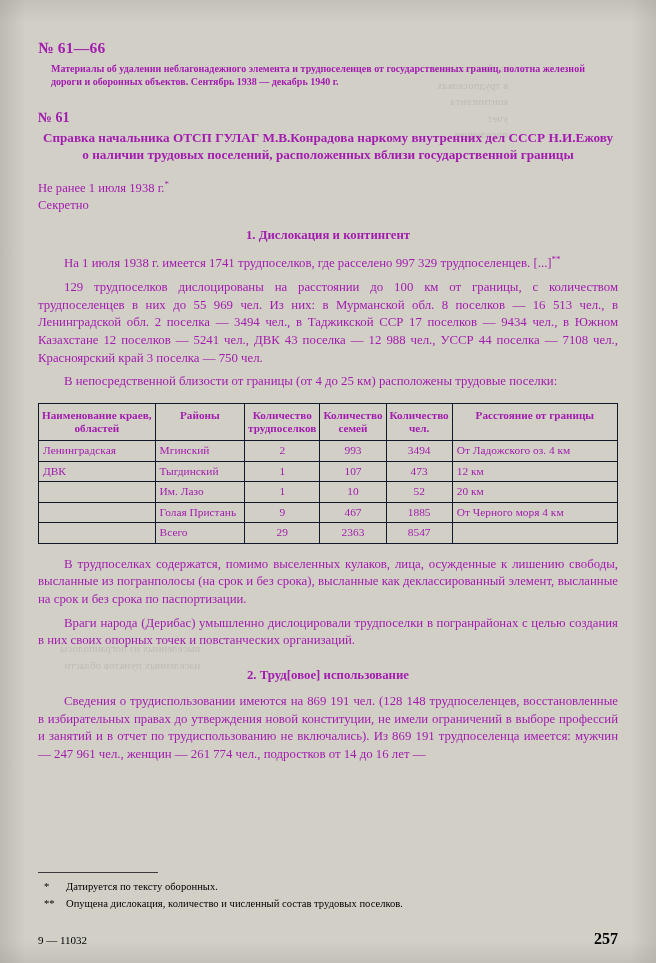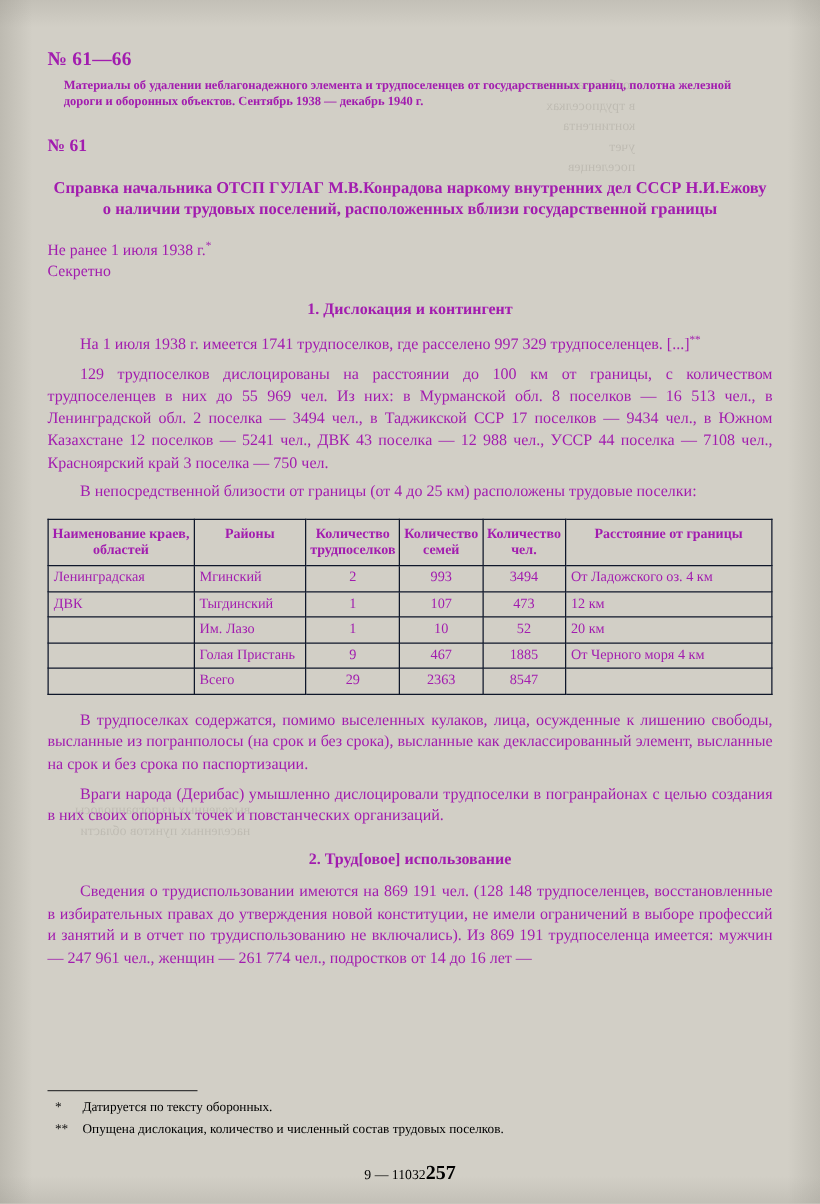--- a/index.html
+++ b/index.html
@@ -45,21 +45,21 @@
   }
   .title-block {
     font-size: 10px;
     font-weight: bold;
     line-height: 1.30;
     margin: 0 0 22px 13px;
   }
   .sub-num {
     font-size: 14px;
     font-weight: bold;
-    margin: 0 0 15px 0;
+    margin: 0 0 3px 0;
   }
   .sub-title {
     font-size: 13.2px;
     font-weight: bold;
     line-height: 1.32;
     margin: 0 0 14px 0;
     text-align: center;
   }
   .right-block {
     text-align: left;
@@ -127,21 +127,21 @@
     height: 1px;
     background: #3a3a3a;
     margin: 0 0 7px 0;
   }
   .pagefoot {
     position: absolute;
     left: 38px;
     right: 38px;
     top: 930px;
     display: flex;
-    justify-content: center;
+    justify-content: space-between;
     align-items: baseline;
     font-size: 11px;
   }
   .pagenum {
     font-size: 16px;
     font-weight: bold;
   }
   
   .ghost {
     position: absolute;

